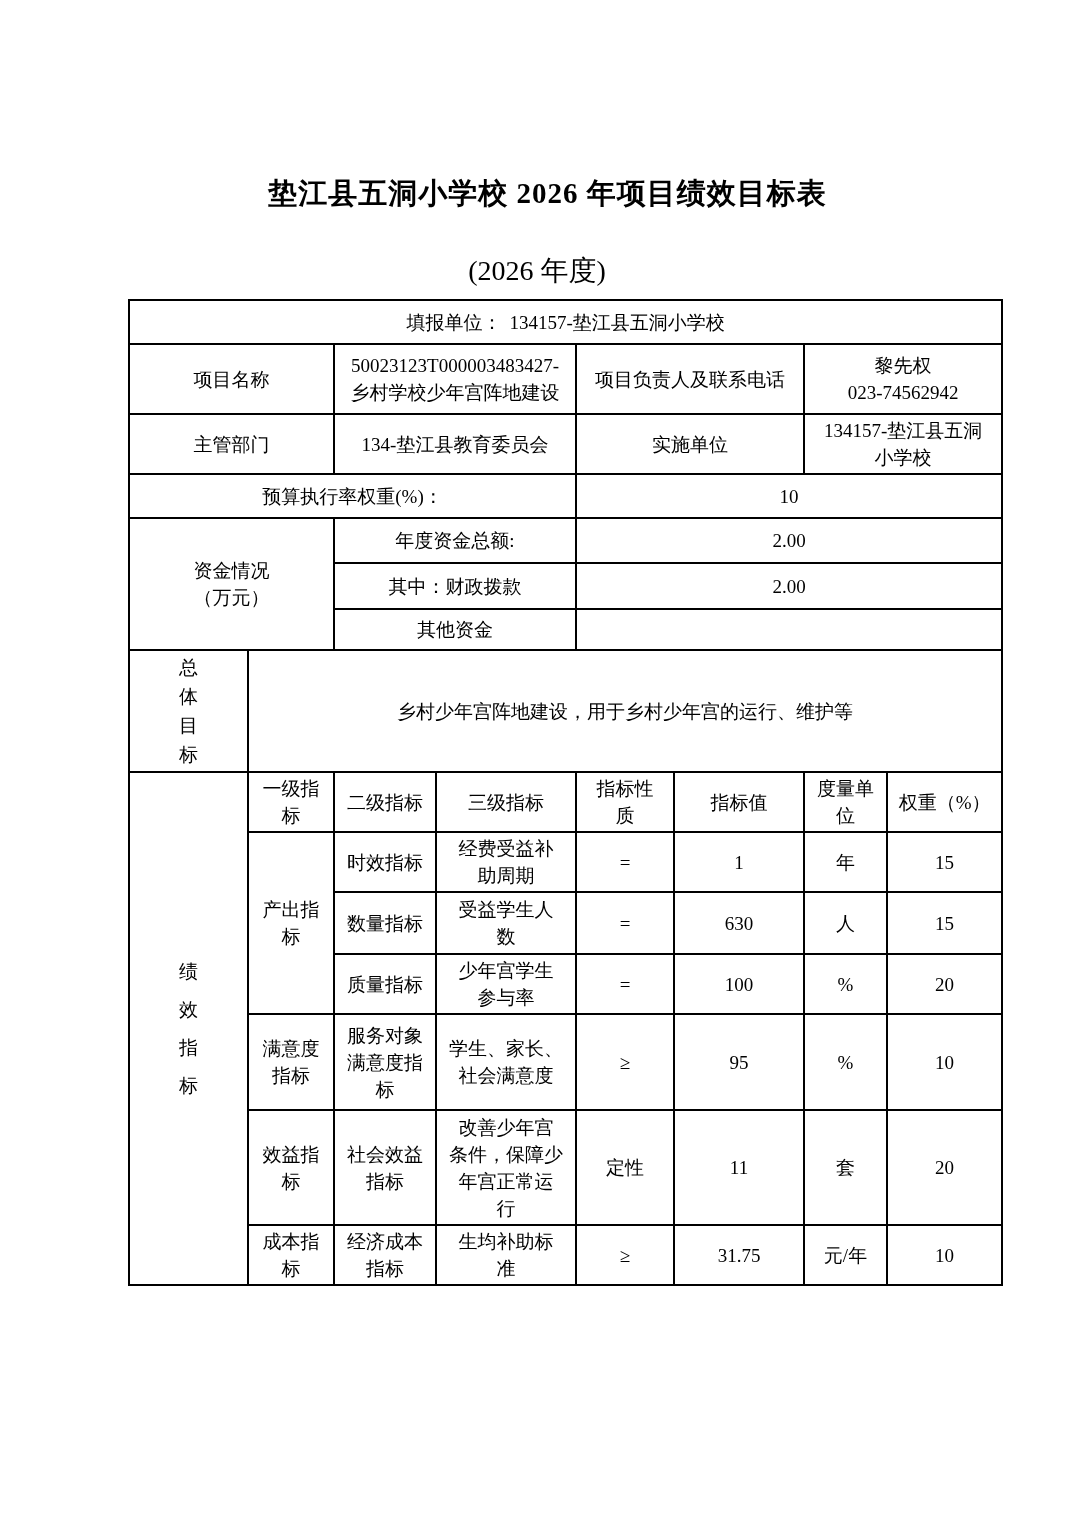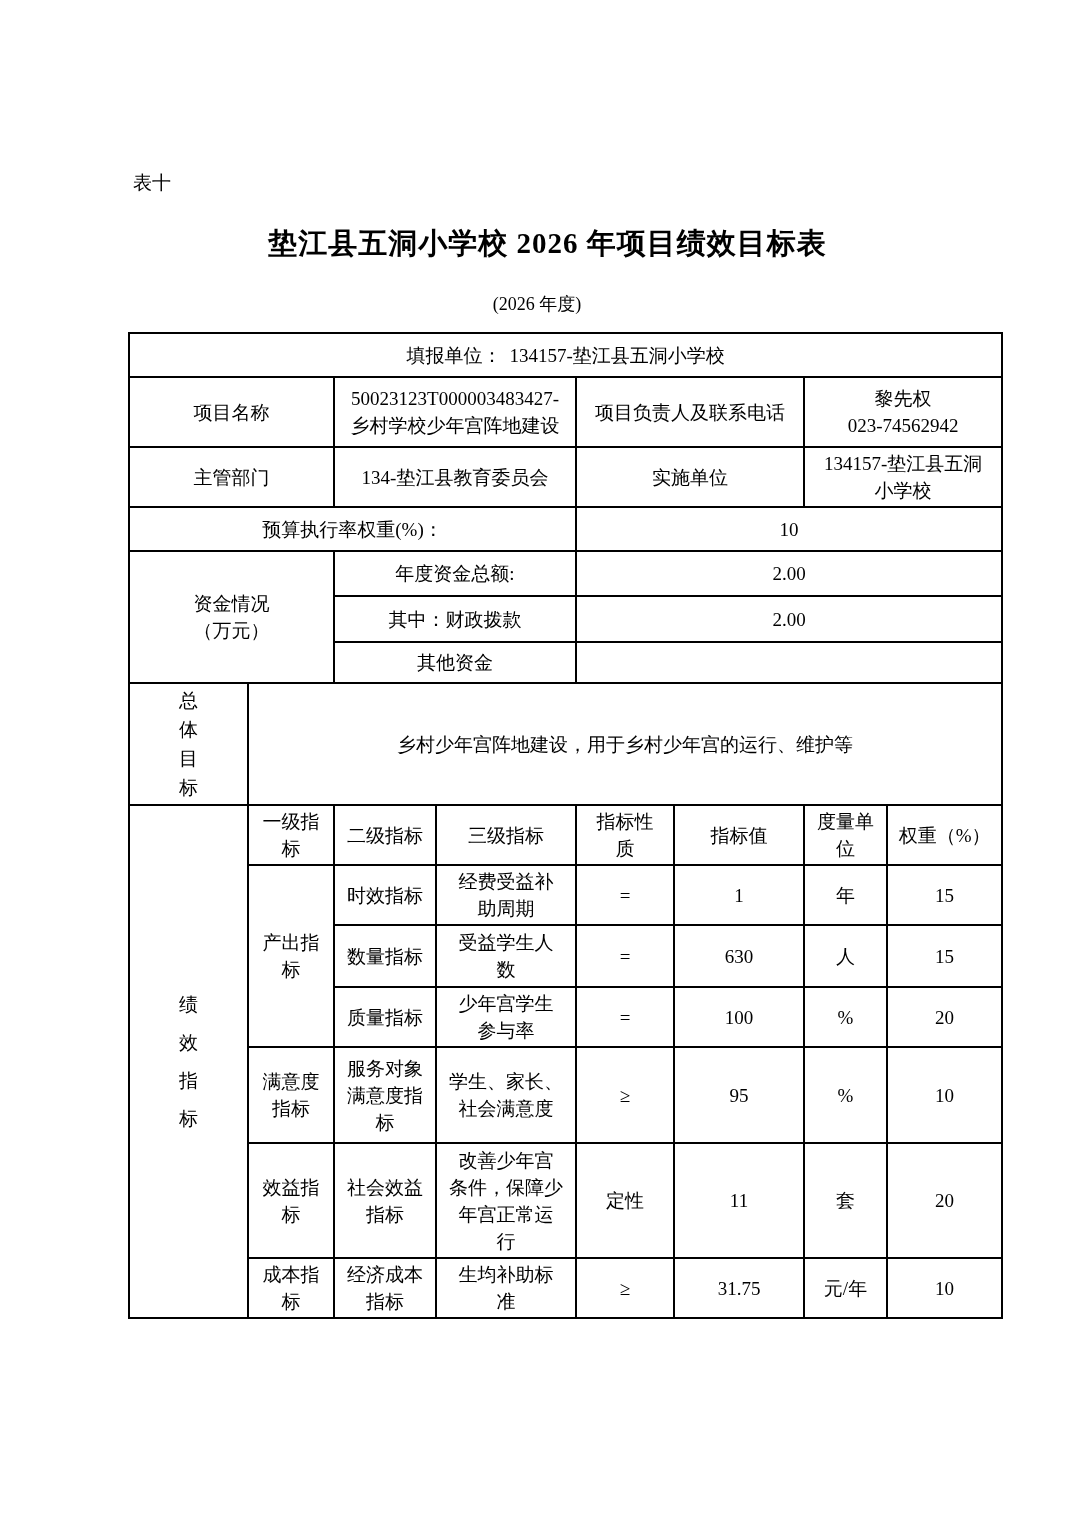--- a/index.html
+++ b/index.html
@@ -14,38 +14,38 @@
     box-sizing: border-box;
     padding-top: 172px;
     overflow: hidden;
   }
   .doc-tag {
     margin-left: 133px;
     font-size: 19px;
     line-height: 22px;
   }
   .doc-title {
-    margin-top: 28px;
+    margin-top: 0;
     text-align: center;
     font-size: 29px;
     font-weight: bold;
     line-height: 42px;
     letter-spacing: 1px;
     padding-left: 21px;
   }
   .doc-subtitle {
     margin-top: 26px;
     text-align: center;
     font-size: 22px;
     line-height: 34px;
   }
   .doc-period {
-    margin-top: 23px;
-    text-align: center;
-    font-size: 18px;
+    margin-top: 40px;
+    text-align: center;
+    font-size: 28px;
     line-height: 34px;
   }
   table.main {
     margin-top: 11px;
     margin-left: 128px;
     width: 873px;
     border-collapse: collapse;
     table-layout: fixed;
     font-size: 19px;
   }
@@ -74,21 +74,20 @@
   .vert-goal { line-height: 29px; }
   .vert-perf { line-height: 38px; }
   .unit-label { }
   .unit-value { margin-left: 8px; }
 </style>
 </head>
 <body>
 
 <div class="page">
 
-  <div class="doc-tag">表十</div>
   <div class="doc-title">垫江县五洞小学校 2026 年项目绩效目标表</div>
   <div class="doc-period">(2026 年度)</div>
 
   <table class="main">
     <colgroup>
       <col style="width:119px">
         <col style="width:86px">
         <col style="width:102px">
         <col style="width:140px">
       <col style="width:98px">

